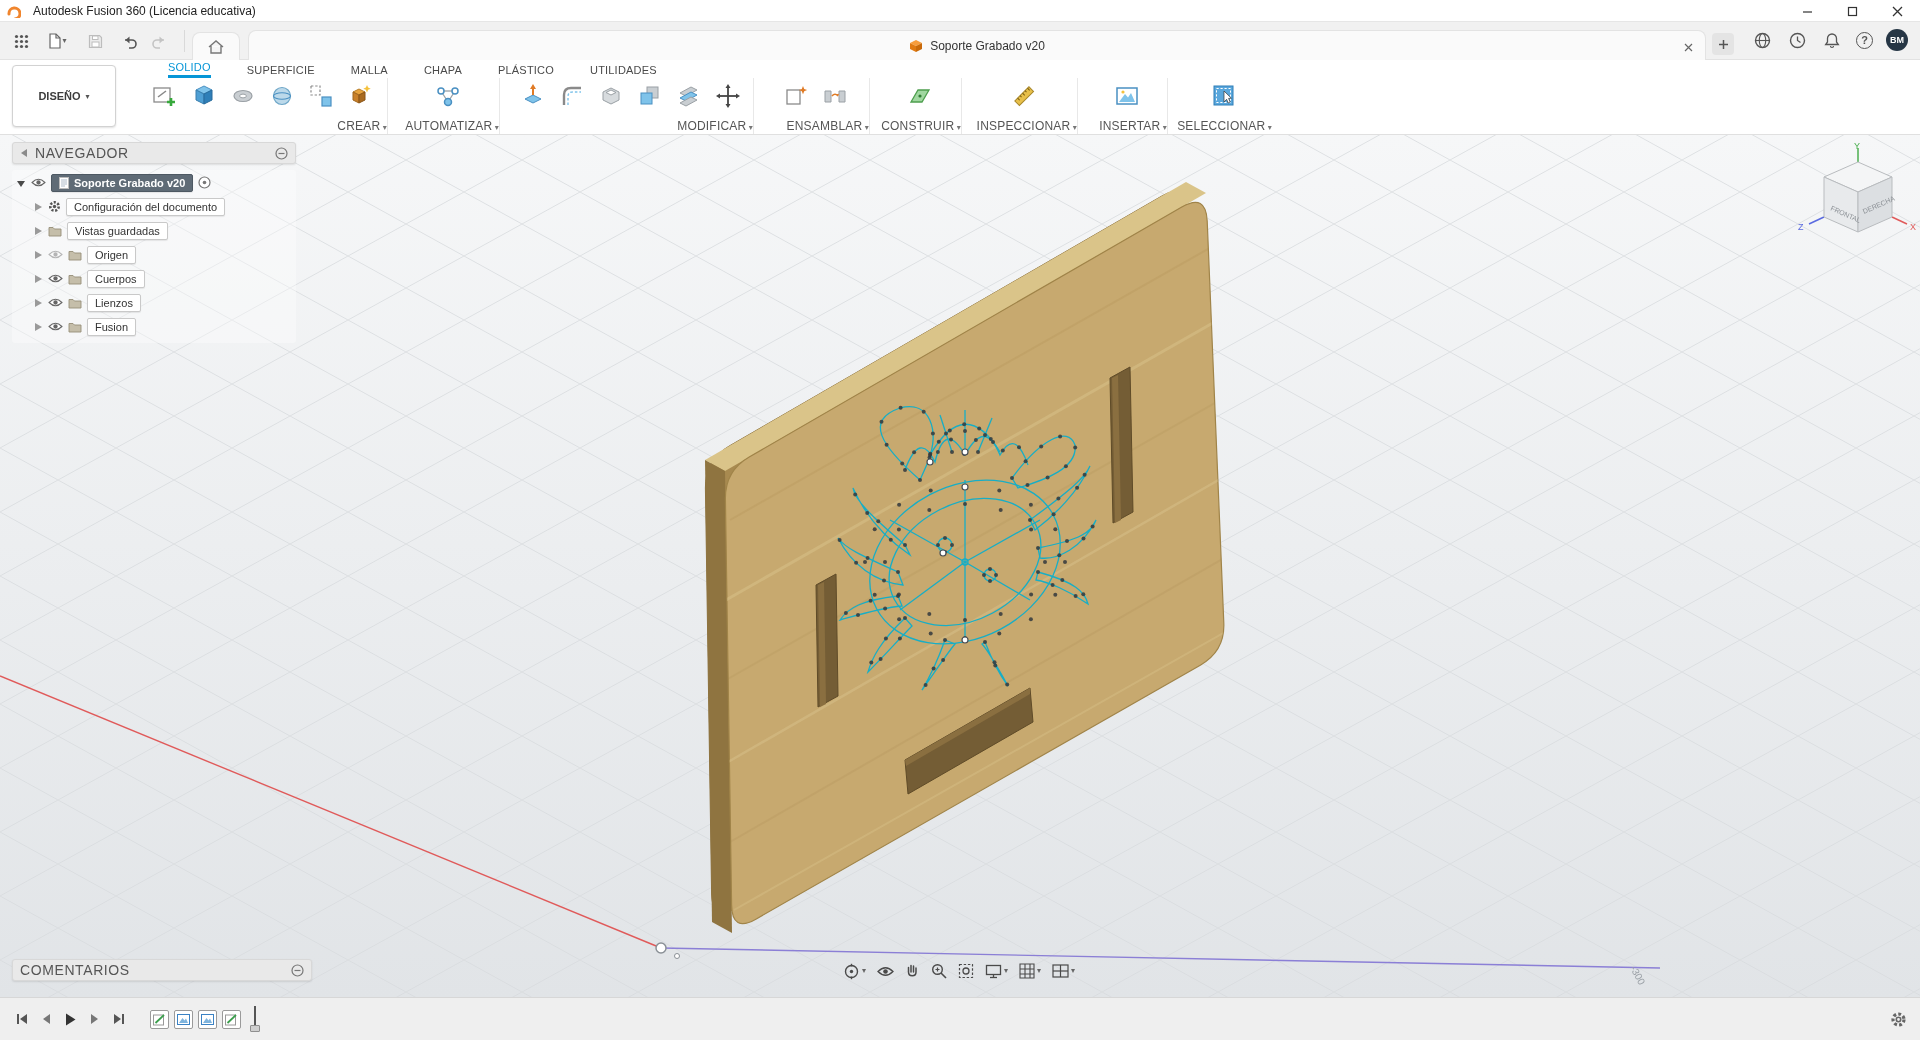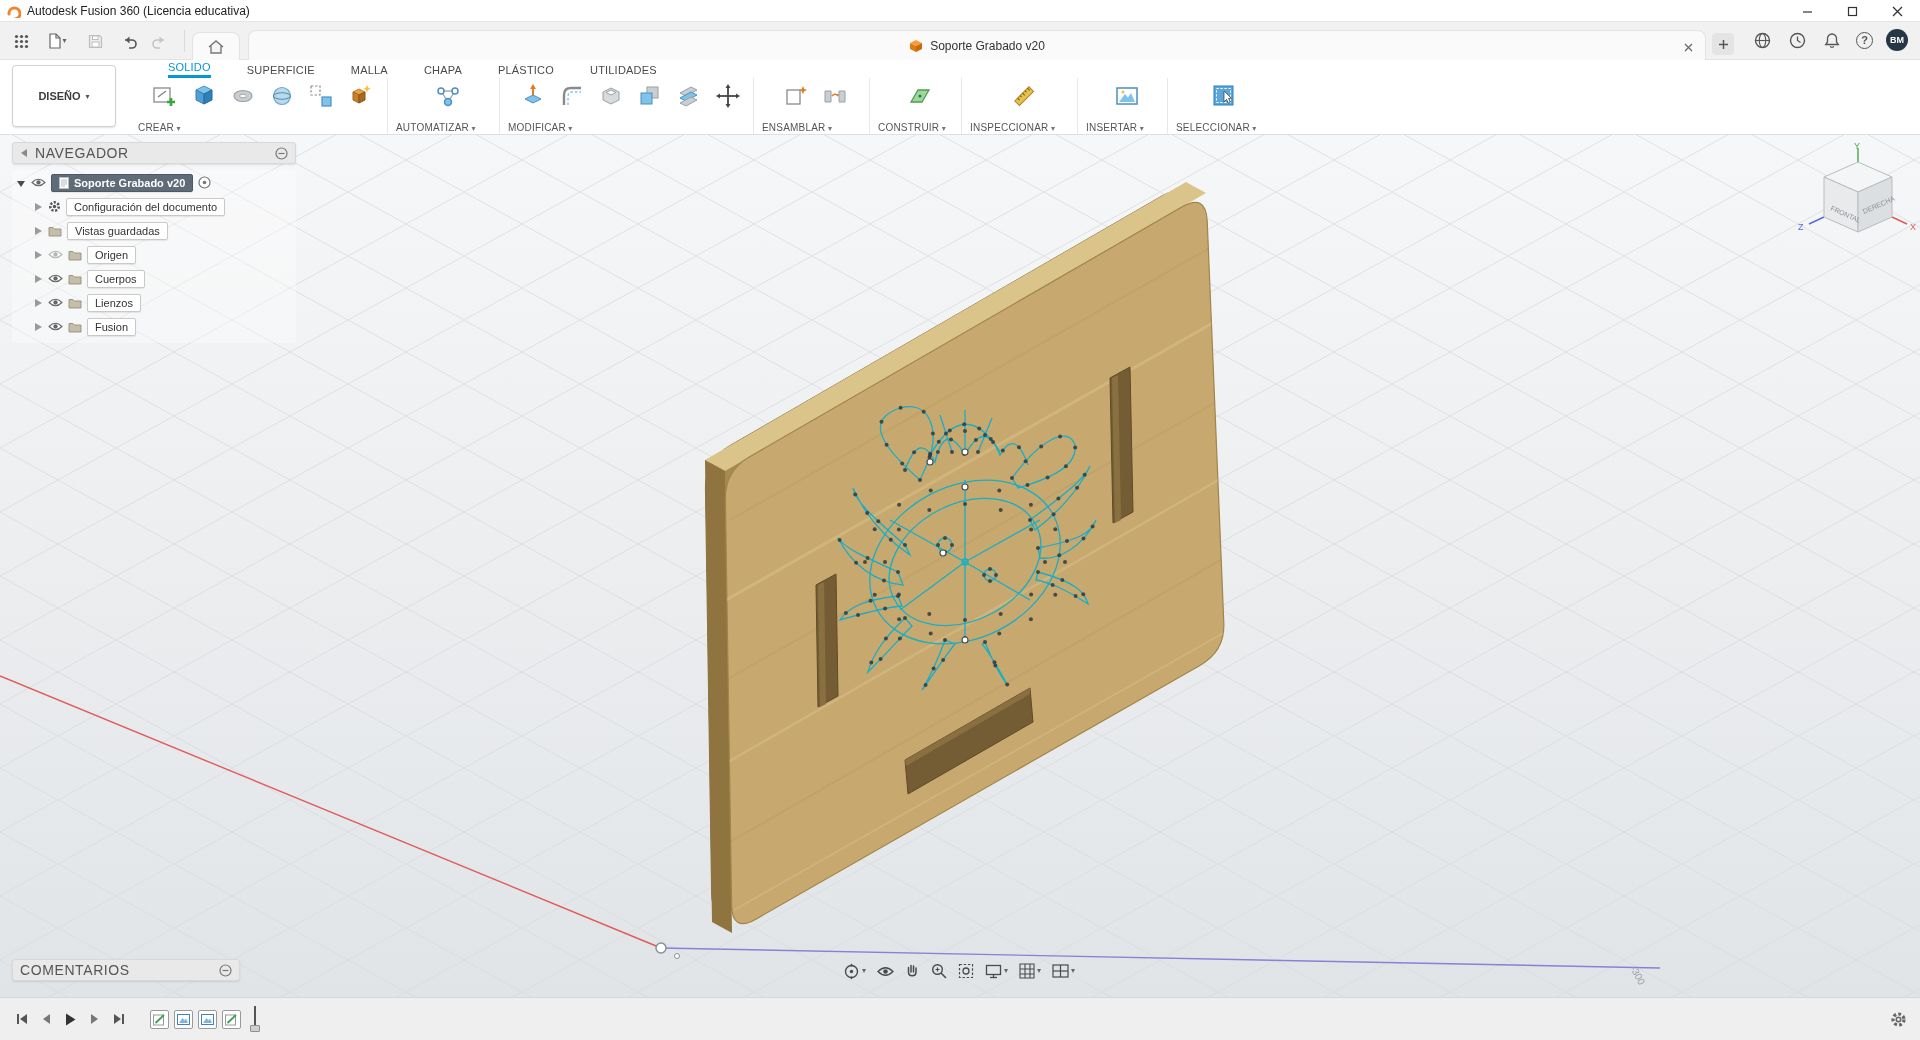--- a/index.html
+++ b/index.html
@@ -1,21 +1,21 @@
 <!DOCTYPE html>
 <html><head>
 <meta charset="utf-8">
 <style>
   *{box-sizing:border-box;margin:0;padding:0}
   html,body{width:1920px;height:1040px;overflow:hidden;font-family:"Liberation Sans","DejaVu Sans",sans-serif;background:#e8eaec}
   #app{position:relative;width:1920px;height:1040px;overflow:hidden}
 
   
   .titlebar{position:absolute;left:0;top:0;width:1920px;height:22px;background:#fff;border-bottom:1px solid #e6e6e6;display:flex;align-items:center;padding:0 6px;z-index:40}
-  .titlebar .title{font-size:12px;color:#222;margin-left:6px}
+  .titlebar .title{font-size:12px;color:#222;margin-left:12px}
   .winbtns{position:absolute;right:0;top:0;height:22px;display:flex}
   .winbtn{width:45px;height:22px;display:flex;align-items:center;justify-content:center;cursor:default}
 
   
   .tabstrip{position:absolute;left:0;top:22px;width:1920px;height:38px;background:#f1f1f1;border-bottom:1px solid #e2e2e2;z-index:39}
   .ts-ic{position:absolute;top:7px;width:26px;height:24px;display:flex;align-items:center;justify-content:center;border-radius:3px}
   .caret8{font-size:8px;color:#666;line-height:1}
   .ts-sep{position:absolute;left:184px;top:8px;width:1px;height:22px;background:#d9d9d9}
   .home-tab{position:absolute;left:192px;top:10px;width:48px;height:28px;background:#fafafa;border:1px solid #e3e3e3;border-bottom:none;border-radius:8px 8px 0 0;display:flex;align-items:center;justify-content:center}
   .doc-tab{position:absolute;left:248px;top:8px;width:1458px;height:30px;background:#fafafa;border:1px solid #e3e3e3;border-bottom:none;border-radius:8px 8px 0 0;display:flex;align-items:center;justify-content:center;gap:7px;font-size:12px;color:#333}
@@ -30,38 +30,38 @@
   .ribbon{position:absolute;left:0;top:60px;width:1920px;height:75px;background:#fff;border-bottom:1px solid #e0e0e0;z-index:38}
   .ws-btn{position:absolute;left:12px;top:5px;width:104px;height:62px;background:#fff;border:1px solid #d2d2d2;border-radius:4px;box-shadow:0 1px 2px rgba(0,0,0,.12);display:flex;align-items:center;justify-content:center;font-size:11px;font-weight:bold;color:#3d3d3d}
   .ws-btn::after{content:"▾";font-size:8px;margin-left:5px;color:#555}
   .rtabs{position:absolute;left:168px;top:0px;height:18px;display:flex;gap:36px;align-items:flex-end}
   .rtab{font-size:11px;color:#4a4a4a;padding-bottom:2px;letter-spacing:.2px}
   .rtab.active{color:#0696d7;font-weight:normal;border-bottom:3px solid #0696d7}
   .group{position:absolute;top:18px;height:56px;display:flex;flex-direction:column;justify-content:space-between;border-right:1px solid #e8e8e8;padding-bottom:1px}
   .group.last{border-right:none}
   .g-icons{display:flex;gap:3px;justify-content:center;align-items:center}
   .ric{width:36px;height:36px;display:flex;align-items:center;justify-content:center;border-radius:3px}
-  .g-label{text-align:left;font-size:10px;color:#555;letter-spacing:.2px}
+  .g-label{text-align:right;font-size:12px;color:#555;letter-spacing:.2px}
   .g-label::after{content:" ▾";font-size:8px;color:#777}
 
   
   .scene{position:absolute;left:0;top:0;z-index:1}
 
   
   .navigator{position:absolute;left:12px;top:142px;width:284px;z-index:20}
   .p-head{height:22px;background:#e9e9e9;border:1px solid #d8d8d8;border-radius:3px;display:flex;align-items:center;padding:0 7px;gap:7px;box-shadow:0 1px 2px rgba(0,0,0,.1)}
   .p-head .p-title{flex:1;font-size:14px;color:#555;letter-spacing:.6px}
   .tree{margin-top:6px;display:flex;flex-direction:column;gap:3px;background:rgba(255,255,255,.35);padding:2px 0 6px 0;border-radius:3px}
   .trow{display:flex;align-items:center;height:21px;gap:5px;padding-left:4px}
   .ind1{padding-left:22px}
   .chip{display:flex;align-items:center;gap:5px;background:#fff;border:1px solid #c9c9c9;border-radius:2px;padding:2px 7px;font-size:11px;color:#333;box-shadow:0 1px 1px rgba(0,0,0,.08)}
   .root-chip{background:#5f6b76;border-color:#4e5963;color:#fff;font-weight:bold}
 
   
-  .comments{position:absolute;left:12px;top:959px;width:228px;z-index:20}
+  .comments{position:absolute;left:12px;top:959px;width:300px;z-index:20}
 
   
   .navbar-bottom{position:absolute;left:840px;top:958px;height:26px;display:flex;gap:5px;align-items:center;z-index:20}
   .nb-ic{display:flex;align-items:center;gap:2px;padding:2px 3px;border-radius:3px}
 
   
   .timeline{position:absolute;left:0;top:997px;width:1920px;height:43px;background:#efefef;border-top:1px solid #d7d7d7;display:flex;align-items:center;padding:0 12px;z-index:30}
   .tl-controls{display:flex;gap:4px;align-items:center}
   .tl-btn{width:20px;height:20px;display:flex;align-items:center;justify-content:center;border-radius:3px}
   .tl-track{display:flex;gap:5px;align-items:center;margin-left:22px}

